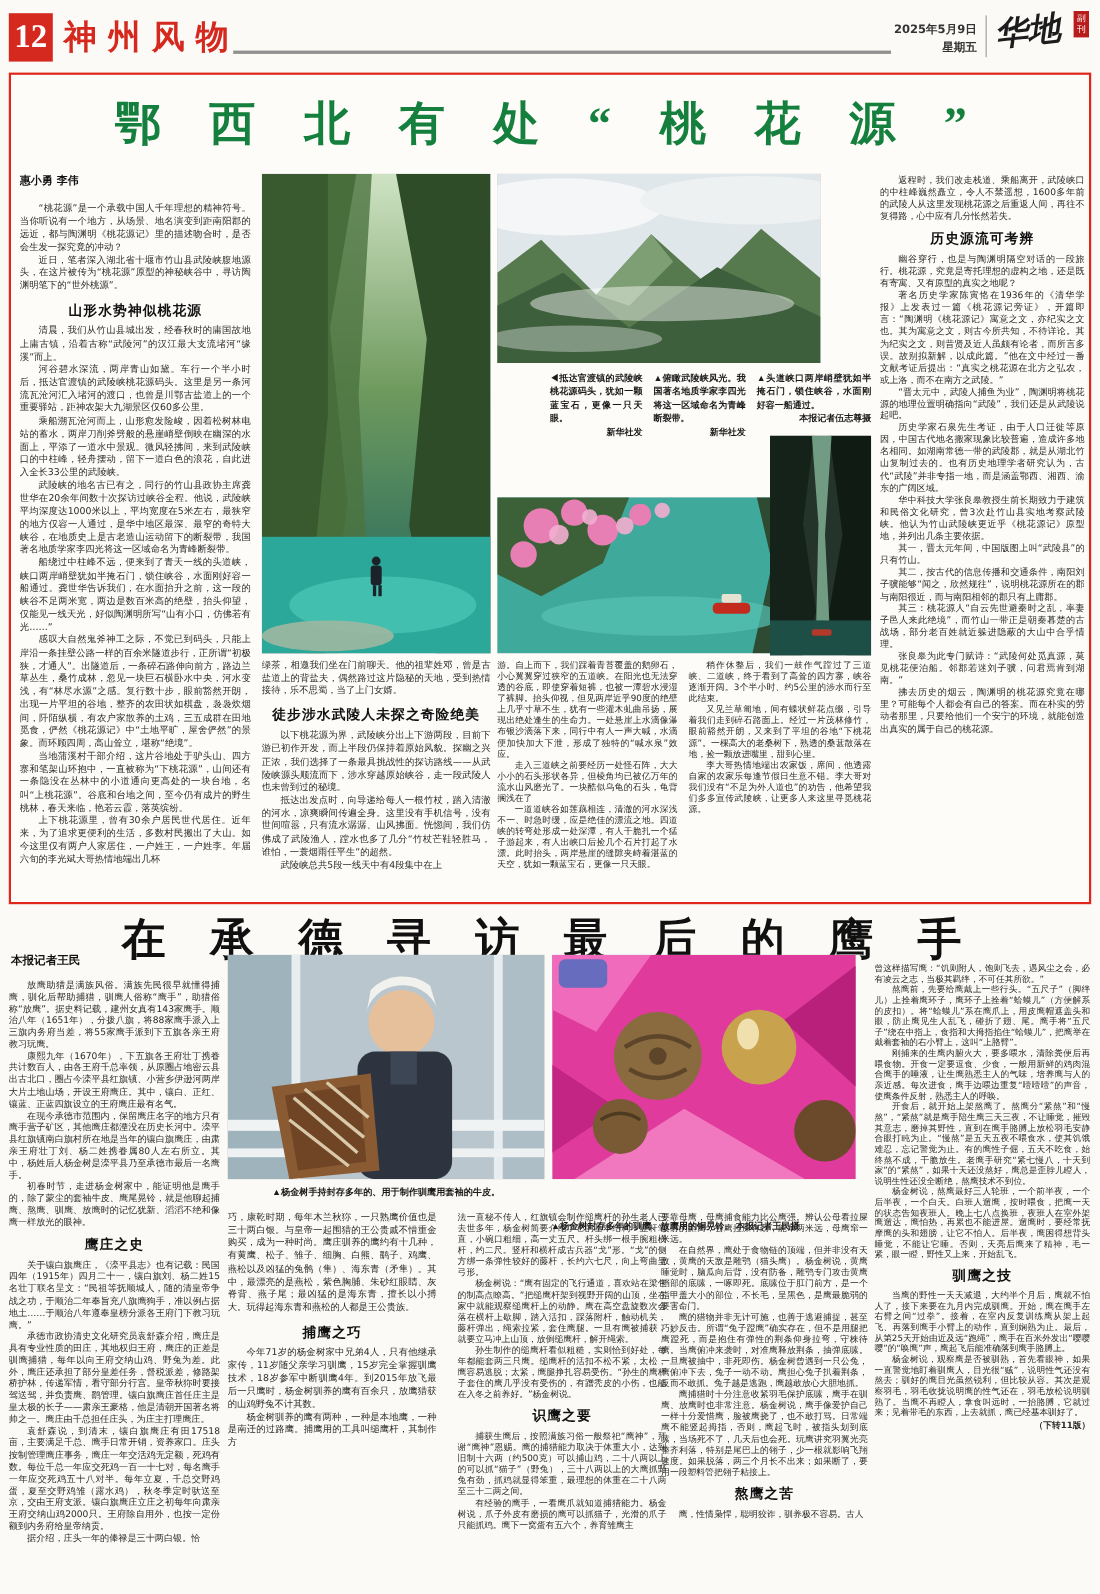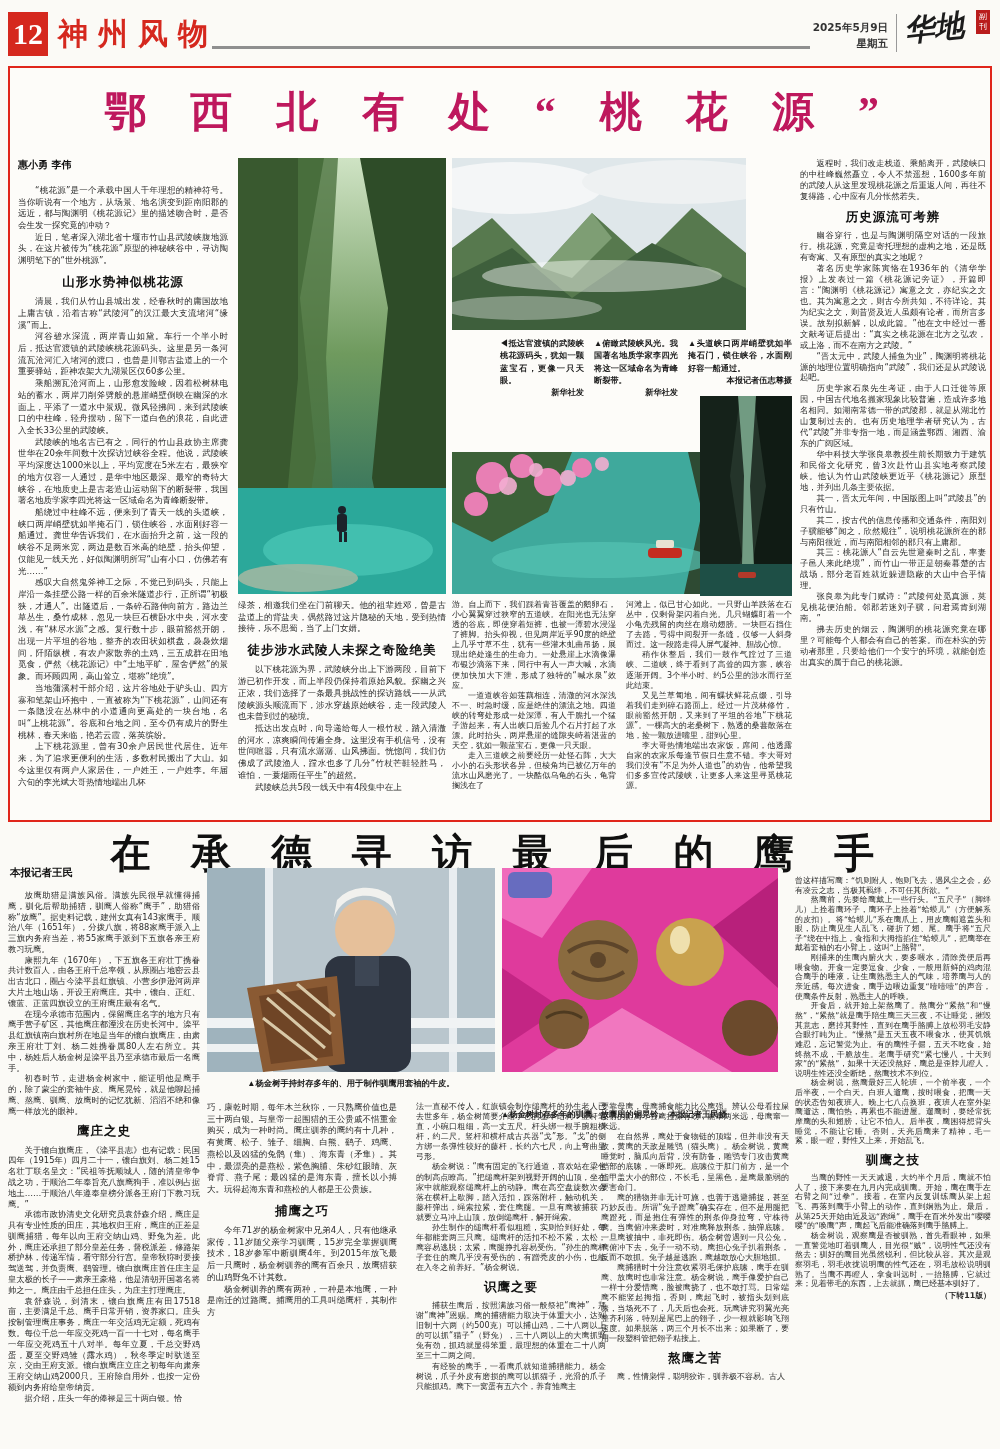--- a/index.html
+++ b/index.html
@@ -9,21 +9,21 @@
   #page-num{left:8px;top:12px;width:40px;height:44px;background:#d5281e;color:#fff;font-family:Liberation Serif, serif;font-weight:bold;font-size:30px;display:flex;align-items:center;justify-content:center;}
   #section-title{left:58px;top:14px;color:#d5281e;font-family:"Liberation Serif",serif;font-weight:bold;font-size:30px;letter-spacing:10px;}
   #header-rule{left:212px;top:46px;width:598px;height:3px;background:#8f8f8f;}
   #date-block{left:780px;top:20px;width:108px;text-align:right;font-size:10.5px;font-weight:bold;color:#333;line-height:1.5;}
   #vert-div{left:896px;top:14px;width:1px;height:38px;background:#999;}
   #masthead{left:904px;top:8px;width:88px;height:52px;}
   #masthead-word{font-family:"Liberation Serif",serif;font-style:italic;font-weight:bold;font-size:30px;color:#1c1c1c;transform:rotate(-6deg);display:inline-block;}
   #masthead-tag{position:absolute;right:2px;top:2px;background:#b91c1c;color:#fff;font-size:8px;width:14px;height:22px;line-height:1.2;text-align:center;padding-top:2px;}
   
   #a1-frame{left:8px;top:66px;width:980px;height:752px;border:2px solid #e0261b;background:#fdfcf9;}
-  #a1-headline{left:0;top:84px;width:1000px;text-align:center;color:#be185d;font-family:"Liberation Serif",serif;font-weight:bold;font-size:42px;letter-spacing:0.40em;white-space:nowrap;}
+  #a1-headline{left:0;top:84px;width:1000px;text-align:center;color:#15803d;font-family:"Liberation Serif",serif;font-weight:bold;font-size:42px;letter-spacing:0.40em;white-space:nowrap;}
   .news-col{position:absolute;overflow:hidden;color:#2a2a2a;font-size:8.5px;line-height:1.38;text-align:justify;}
   .tight{font-size:8px;line-height:1.26;}
   .t-p{text-indent:2em;margin:0;}
   .t-pc{margin:0;}
   .t-h{font-weight:bold;font-family:"Liberation Serif",serif;font-size:12.5px;text-align:center;text-indent:0;margin:7px 0 5px;color:#111;letter-spacing:1px;}
   .authors{font-weight:bold;font-size:10px;margin-bottom:13px;color:#111;}
   .photo{position:absolute;overflow:hidden;background:#ccc;}
   .photo svg{display:block;}
   .cap{position:absolute;font-size:8.2px;line-height:1.5;color:#1a1a1a;text-align:justify;font-weight:600;font-family:"Liberation Serif",serif;}
   .cap .credit{display:block;text-align:right;font-weight:bold;}
@@ -160,27 +160,26 @@
       <div class="t-pc">绿茶，相邀我们坐在门前聊天。他的祖辈姓邓，曾是古盐道上的背盐夫，偶然路过这片隐秘的天地，受到热情接待，乐不思蜀，当了上门女婿。</div>
       <div class="t-h">徒步涉水武陵人未探之奇险绝美</div>
       <div class="t-p">以下桃花源为界，武陵峡分出上下游两段，目前下游已初作开发，而上半段仍保持着原始风貌。探幽之兴正浓，我们选择了一条最具挑战性的探访路线——从武陵峡源头顺流而下，涉水穿越原始峡谷，走一段武陵人也未曾到过的秘境。</div>
       <div class="t-p">抵达出发点时，向导递给每人一根竹杖，踏入清澈的河水，凉爽瞬间传遍全身。这里没有手机信号，没有世间喧嚣，只有流水潺潺、山风拂面。恍惚间，我们仿佛成了武陵渔人，蹚水也多了几分“竹杖芒鞋轻胜马，谁怕，一蓑烟雨任平生”的超然。</div>
       <div class="t-p">武陵峡总共5段一线天中有4段集中在上</div>
     </div>
 </div>
 <div class="news-col tight" style="left:452px;top:600px;width:164px;height:210px;">
   <div>
       <div class="t-pc">游。自上而下，我们踩着青苔覆盖的鹅卵石，小心翼翼穿过狭窄的五道峡。在阳光也无法穿透的谷底，即使穿着短裤，也被一潭碧水浸湿了裤脚。抬头仰视，但见两岸近乎90度的绝壁上几乎寸草不生，犹有一些灌木虬曲吊扬，展现出绝处逢生的生命力。一处悬崖上水滴像瀑布银沙滴落下来，同行中有人一声大喊，水滴便加快加大下泄，形成了独特的“喊水泉”效应。</div>
+      <div class="t-p">走入三道峡之前要经历一处怪石阵，大大小小的石头形状各异，但棱角均已被亿万年的流水山风磨光了。一块酷似乌龟的石头，龟背搁浅在了</div>
       <div class="t-p">一道道峡谷如莲藕相连，清澈的河水深浅不一、时急时缓，应是绝佳的漂流之地。四道峡的转弯处形成一处深潭，有人干脆扎一个猛子游起来，有人出峡口后捡几个石片打起了水漂。此时抬头，两岸悬崖的缝隙夹峙着湛蓝的天空，犹如一颗蓝宝石，更像一只天眼。</div>
-      <div class="t-p">走入三道峡之前要经历一处怪石阵，大大小小的石头形状各异，但棱角均已被亿万年的流水山风磨光了。一块酷似乌龟的石头，龟背搁浅在了</div>
     </div>
 </div>
 <div class="news-col tight" style="left:626px;top:600px;width:166px;height:210px;">
   <div>
-      <div class="t-pc">河滩上，似已甘心如此。一只野山羊跌落在石丛中，仅剩骨架闪着白光。几只蝴蝶盯着一个小龟壳残留的肉丝在扇动翅膀。一块巨石挡住了去路，亏得中间裂开一条缝，仅够一人斜身而过。这一段路走得人屏气凝神、胆战心惊。</div>
       <div class="t-p">稍作休整后，我们一鼓作气蹚过了三道峡、二道峡，终于看到了高耸的四方寨，峡谷逐渐开阔。3个半小时、约5公里的涉水而行至此结束。</div>
       <div class="t-p">又见兰草匍地，间有蝶状鲜花点缀，引导着我们走到碎石路面上。经过一片茂林修竹，眼前豁然开朗，又来到了平坦的谷地“下桃花源”。一棵高大的老桑树下，熟透的桑葚散落在地，捡一颗放进嘴里，甜到心里。</div>
       <div class="t-p">李大哥热情地端出农家饭，席间，他透露自家的农家乐每逢节假日生意不错。李大哥对我们没有“不足为外人道也”的劝告，他希望我们多多宣传武陵峡，让更多人来这里寻觅桃花源。</div>
     </div>
 </div>
 <div class="news-col tight" style="left:800px;top:158px;width:186px;height:650px;font-size:8.3px;line-height:1.32;">
   <div>
       <div class="t-p">返程时，我们改走栈道、乘船离开，武陵峡口的中柱峰巍然矗立，令人不禁遥想，1600多年前的武陵人从这里发现桃花源之后重返人间，再往不复得路，心中应有几分怅然若失。</div>
       <div class="t-h">历史源流可考辨</div>
       <div class="t-p">幽谷穿行，也是与陶渊明隔空对话的一段旅行。桃花源，究竟是寄托理想的虚构之地，还是既有寄寓、又有原型的真实之地呢？</div>

